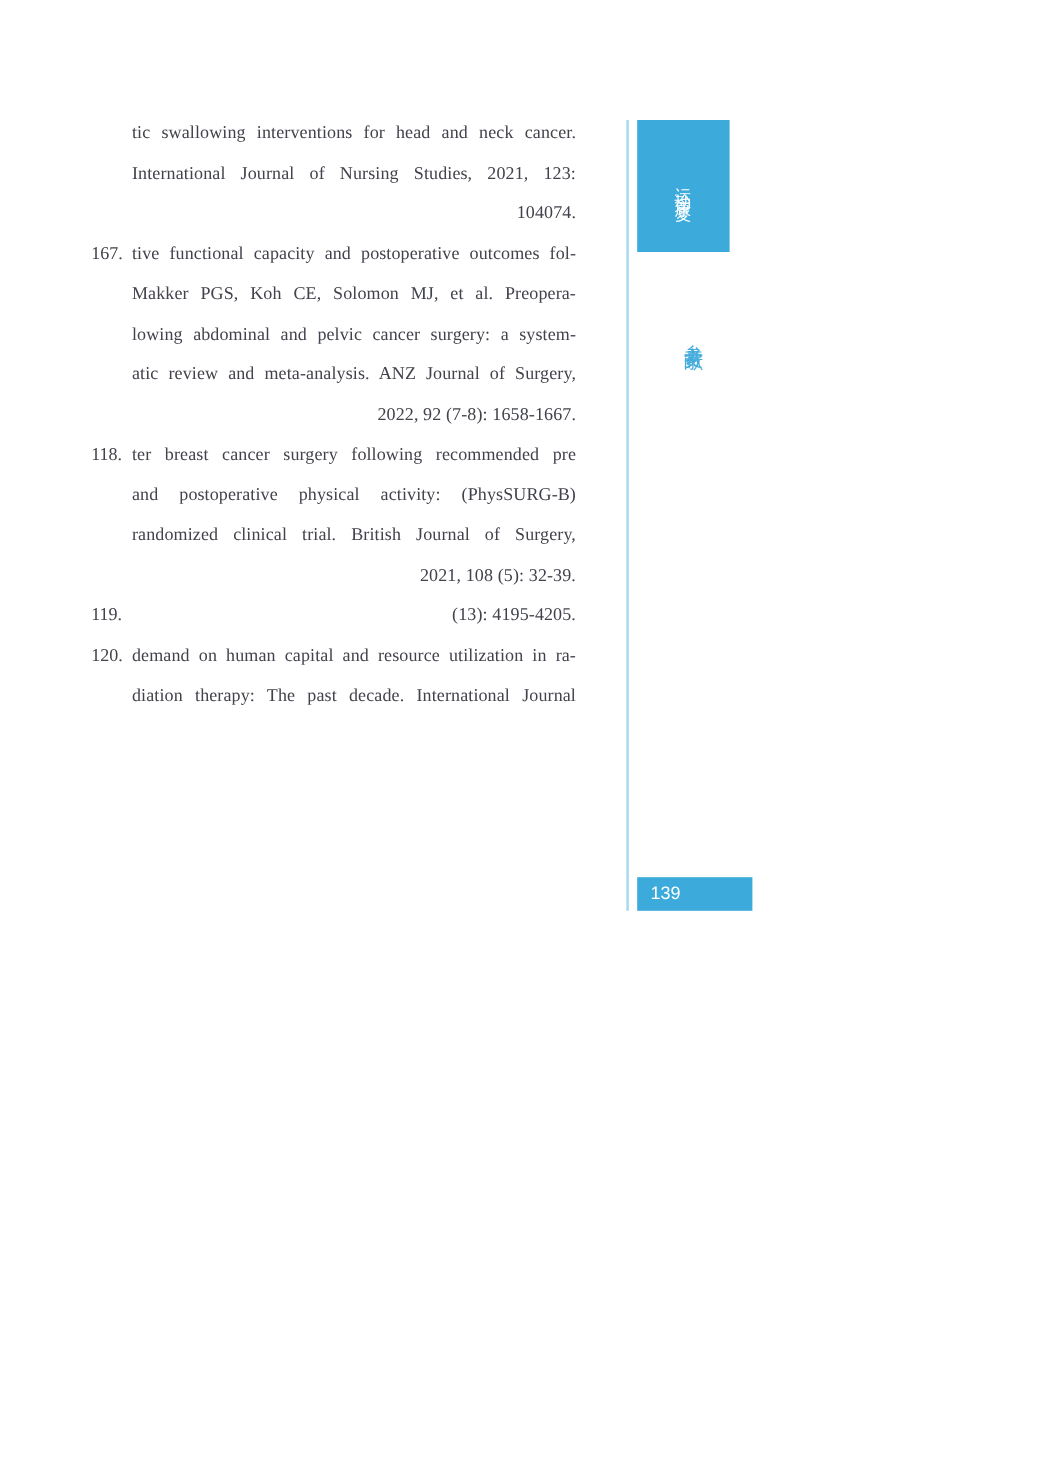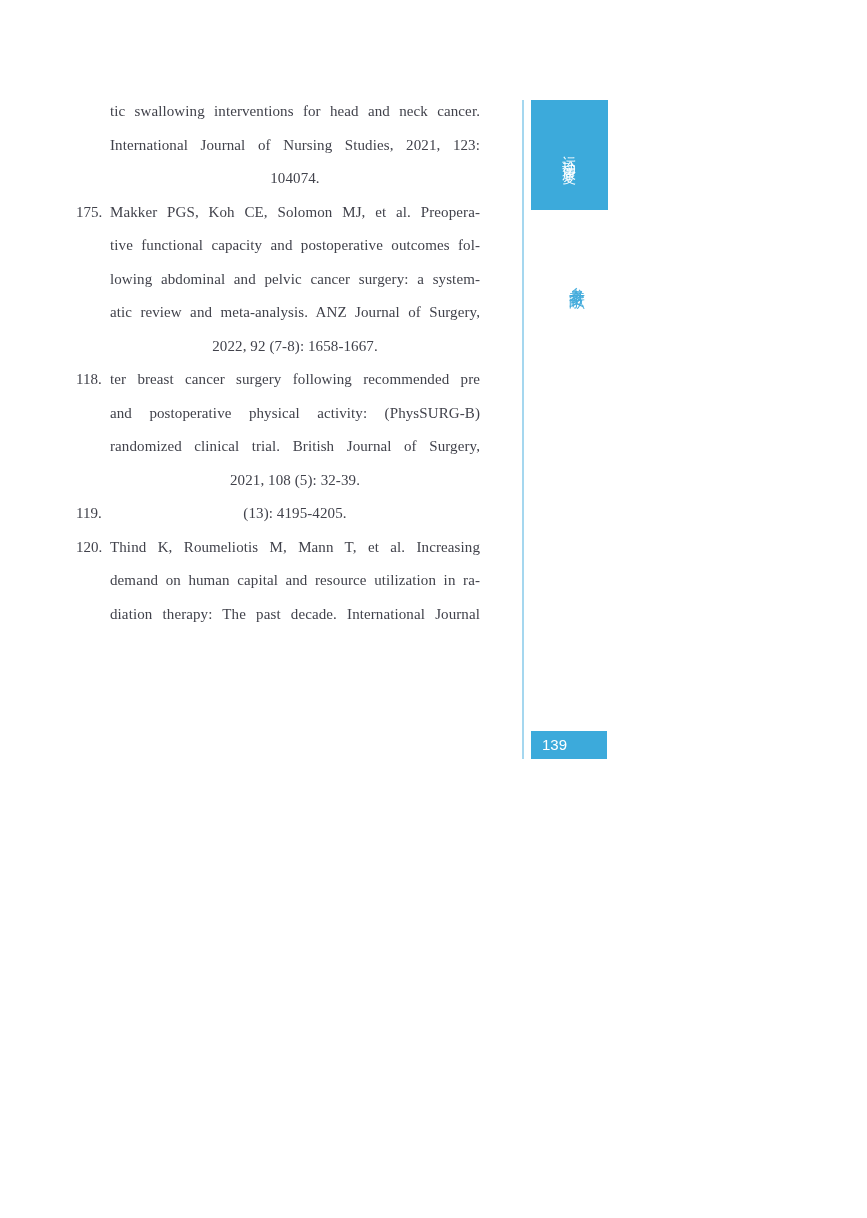--- a/index.html
+++ b/index.html
@@ -18,21 +18,21 @@
     color:#41424b;
     font-size:15px;
   }
   .ref{position:relative;padding-left:34px;}
   .ref-num{
     position:absolute;left:0;top:0;
     line-height:33.5px;
   }
   .ref-line{
     line-height:33.5px;
-    text-align:center;
+    text-align:right;
     letter-spacing:0.1px;
   }
   .ref-line.just{
     text-align:justify;
     text-align-last:justify;
     -moz-text-align-last:justify;
   }
   
   .side-rule{
     position:absolute;
@@ -64,21 +64,21 @@
     writing-mode:vertical-rl;
     text-orientation:upright;
     color:#45acdc;
     font-size:16px;
     letter-spacing:2px;
     line-height:1;
   }
   .page-badge{
     position:absolute;
     left:531px;top:731px;
-    width:76px;height:28px;
+    width:96px;height:28px;
     background:#3caadb;
     color:#ffffff;
     font-family:"Liberation Sans","DejaVu Sans",sans-serif;
     font-size:15px;
     line-height:28px;
     padding-left:11px;
     box-sizing:border-box;
   }
 </style>
 </head>
@@ -86,41 +86,40 @@
 
 <div>
 
   <main class="text-column">
       <div class="ref">
         <div class="ref-line just">tic swallowing interventions for head and neck cancer.</div>
         <div class="ref-line just">International Journal of Nursing Studies, 2021, 123:</div>
         <div class="ref-line">104074.</div>
       </div>
       <div class="ref">
-        <span class="ref-num">175.</span>
+        <span class="ref-num">167.</span>
+        <div class="ref-line just">tive functional capacity and postoperative outcomes fol-</div>
         <div class="ref-line just">Makker PGS, Koh CE, Solomon MJ, et al. Preopera-</div>
-        <div class="ref-line just">tive functional capacity and postoperative outcomes fol-</div>
         <div class="ref-line just">lowing abdominal and pelvic cancer surgery: a system-</div>
         <div class="ref-line just">atic review and meta-analysis. ANZ Journal of Surgery,</div>
         <div class="ref-line">2022, 92 (7-8): 1658-1667.</div>
       </div>
       <div class="ref">
         <span class="ref-num">118.</span>
         <div class="ref-line just">ter breast cancer surgery following recommended pre</div>
         <div class="ref-line just">and postoperative physical activity: (PhysSURG-B)</div>
         <div class="ref-line just">randomized clinical trial. British Journal of Surgery,</div>
         <div class="ref-line">2021, 108 (5): 32-39.</div>
       </div>
       <div class="ref">
         <span class="ref-num">119.</span>
         <div class="ref-line">(13): 4195-4205.</div>
       </div>
       <div class="ref">
         <span class="ref-num">120.</span>
-        <div class="ref-line just">Thind K, Roumeliotis M, Mann T, et al. Increasing</div>
         <div class="ref-line just">demand on human capital and resource utilization in ra-</div>
         <div class="ref-line just">diation therapy: The past decade. International Journal</div>
       </div>
     </main>
 
   <div class="side-rule"></div>
 
   <div class="chapter-tab">
     <span class="chapter-tab-label">运动康复</span>
   </div>

